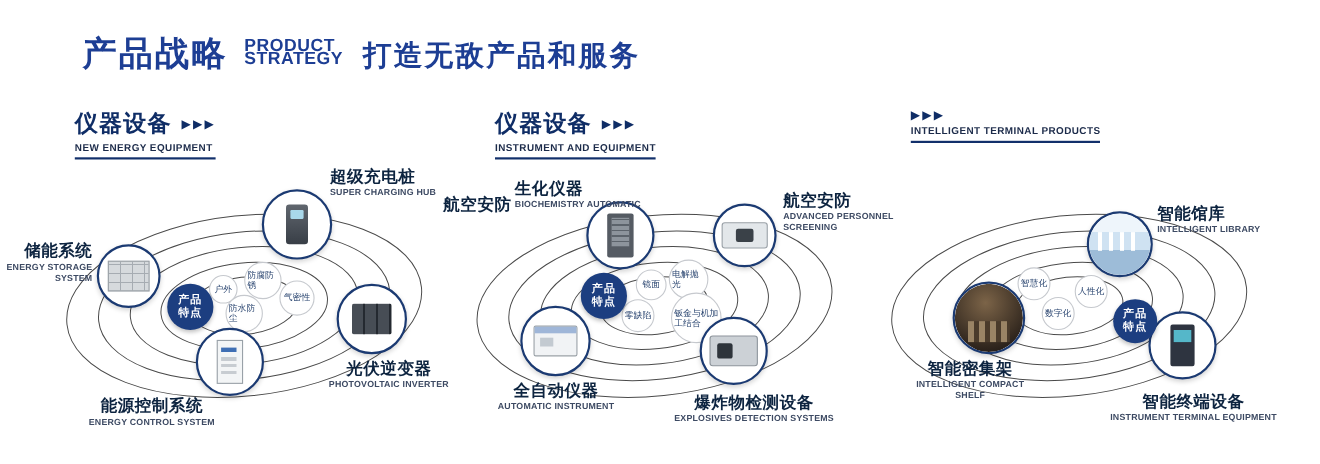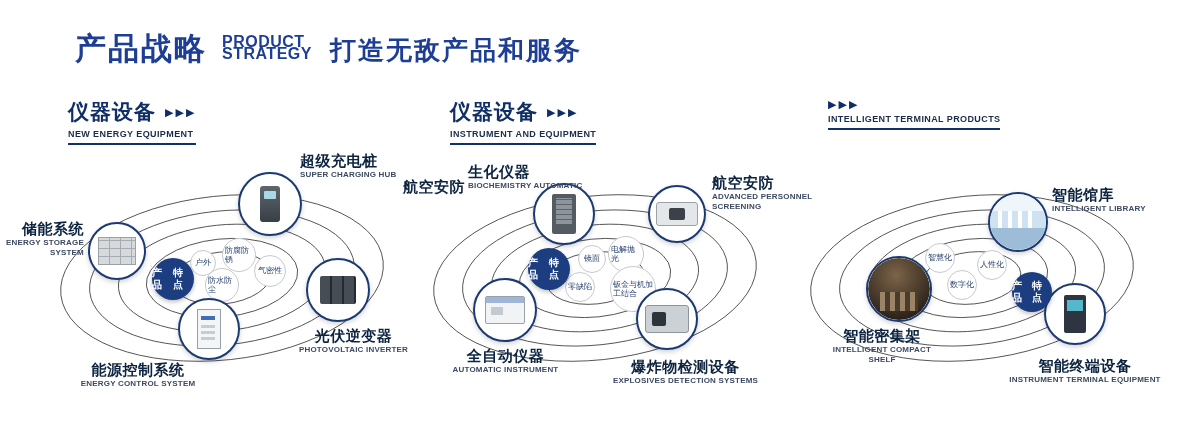--- a/index.html
+++ b/index.html
@@ -20,22 +20,22 @@
   
   .orbits{position:absolute;z-index:1;}
 
   
   .pcircle{position:absolute;z-index:3;border-radius:50%;background:#fff;border:2px solid #1b3a72;
            box-shadow:0 2px 5px rgba(0,0,0,.18);display:flex;align-items:center;justify-content:center;
            overflow:hidden;box-sizing:border-box;}
 
   
   .badge{position:absolute;z-index:4;border-radius:50%;background:#1c3e80;color:#fff;display:flex;
-         flex-direction:row;align-items:center;justify-content:center;font-weight:bold;
-         box-shadow:0 2px 4px rgba(0,0,0,.25);box-sizing:border-box;}
+         flex-direction:column;align-items:center;justify-content:center;font-weight:bold;
+         box-shadow:0 2px 4px rgba(0,0,0,.25);box-sizing:border-box;text-align:right;}
   .badge span{font-size:10px;line-height:12px;letter-spacing:1px;}
 
   
   .bubble{position:absolute;z-index:2;border-radius:50%;background:#fff;border:1px solid #c6c9ce;color:#2a4570;
           display:flex;align-items:center;justify-content:center;text-align:left;line-height:1.15;
           box-sizing:border-box;padding:2px;font-size:8px;}
 
   
   .plabel{position:absolute;z-index:5;}
   .plabel .zh{font-size:15px;font-weight:bold;color:#0d2440;letter-spacing:.5px;line-height:17px;}

